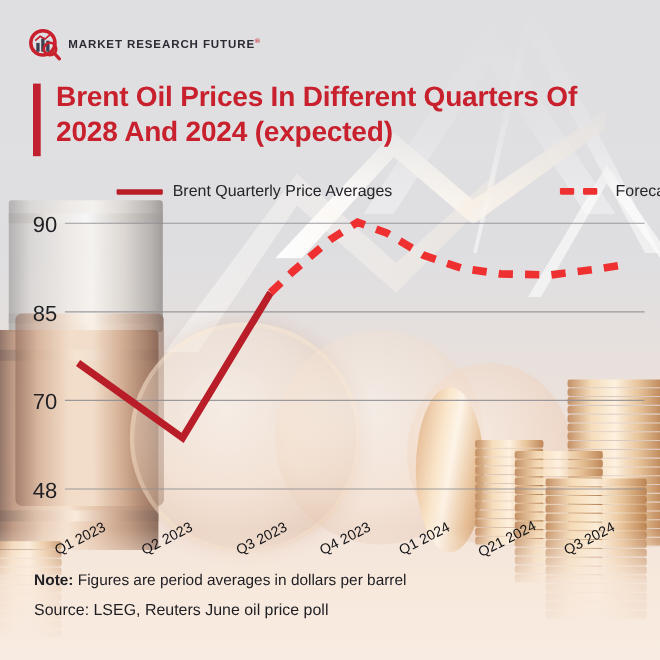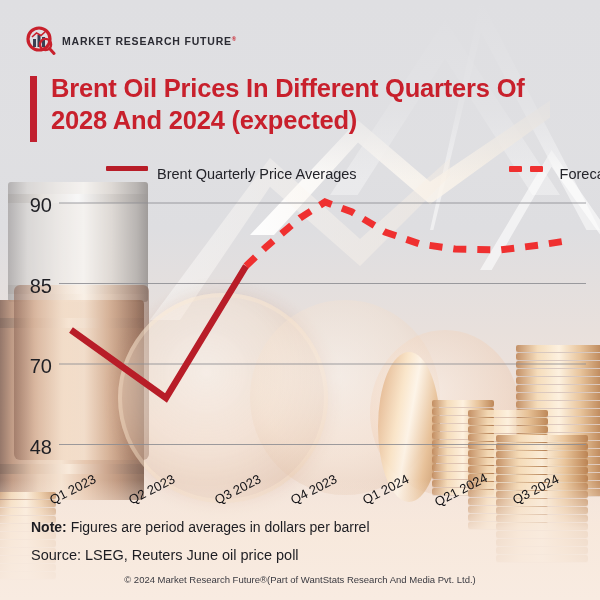--- a/index.html
+++ b/index.html
@@ -101,21 +101,21 @@
   
   .title-wrap{position:absolute;left:30px;top:72px;display:flex;gap:14px;}
   .title-bar{width:7px;height:66px;background:#c1202f;flex:0 0 auto;margin-top:4px;}
   .title{
     color:#c8202c;font-weight:700;font-size:25.5px;line-height:32px;
     letter-spacing:-.2px;max-width:520px;
   }
 
   
   .legend{position:absolute;left:106px;top:166px;width:420px;display:flex;align-items:center;}
-  .legend-item{display:flex;gap:9px;}
+  .legend-item{display:flex;align-items:center;gap:9px;}
   .legend-item.second{margin-left:152px;}
   .sw-solid{width:42px;height:5px;background:#b81d28;border-radius:1px;}
   .sw-dash{width:42px;height:6px;display:flex;gap:8px;align-items:center;}
   .sw-dash b{display:block;width:13px;height:6px;background:#ef3030;border-radius:1px;}
   .legend-label{font-size:14.5px;color:#24242a;white-space:nowrap;}
 
   
   .plot{position:absolute;left:0;top:0;width:600px;height:600px;}
   .ylabel{position:absolute;font-size:20px;color:#1f1f24;text-align:right;width:34px;}
   .xlabel{position:absolute;font-size:13px;color:#121216;
@@ -296,15 +296,14 @@
     <div class="xlabel" style="left:288px;top:494px;">Q4 2023</div>
     <div class="xlabel" style="left:360px;top:494px;">Q1 2024</div>
     <div class="xlabel" style="left:432px;top:496px;">Q21 2024</div>
     <div class="xlabel" style="left:510px;top:494px;">Q3 2024</div>
   </div>
 
   <div class="note">
     <b>Note:</b><span> Figures are period averages in dollars per barrel</span>
   </div>
   <div class="source">Source: LSEG, Reuters June oil price poll</div>
-  <div class="copyright">© 2024 Market Research Future®(Part of WantStats Research And Media Pvt. Ltd.)</div>
 
 </div>
 
 </body></html>

